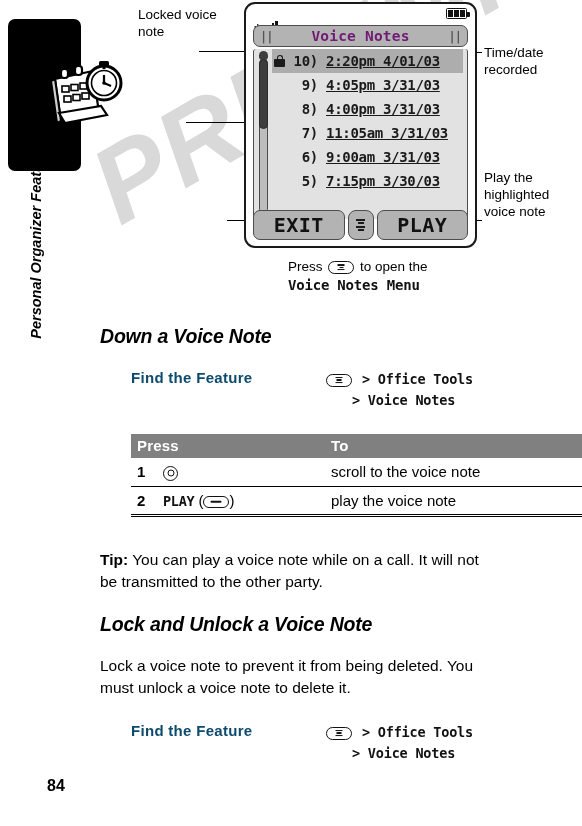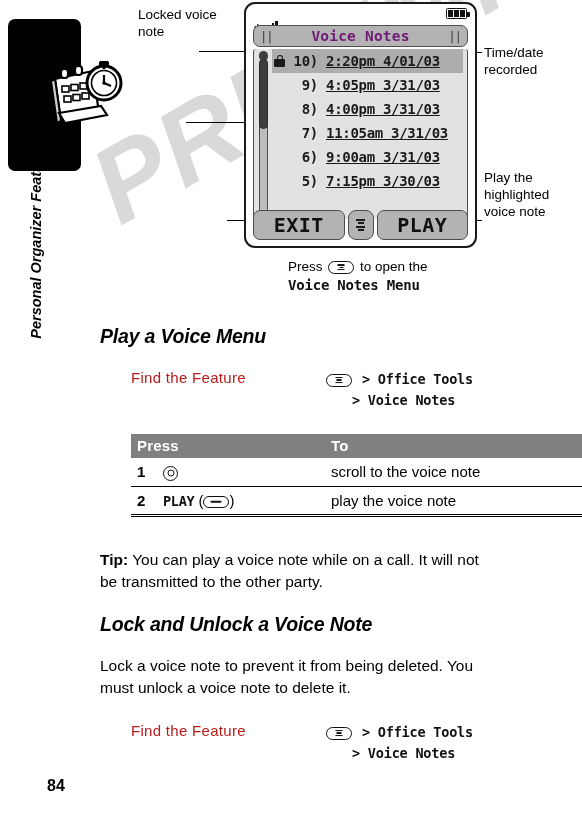--- a/index.html
+++ b/index.html
@@ -268,21 +268,21 @@
     position: absolute; left: 100px;
     font-size: 19.5px; font-style: italic; font-weight: bold; color: #000;
     letter-spacing: -0.2px;
   }
   .ftf {
     position: absolute;
     display: flex; align-items: flex-start;
   }
   .ftf .lbl {
     width: 193px;
-    font-size: 15px; font-weight: normal; color: #b91c1c; letter-spacing: 0.3px;
+    font-size: 15px; font-weight: bold; color: #0c4a6e; letter-spacing: 0.3px;
   }
   .ftf .path {
     font-family: "DejaVu Sans Mono", monospace;
     font-size: 13.5px; font-weight: bold; color: #111;
     line-height: 21px; letter-spacing: -0.2px;
   }
   .ftf .path .r2 { display: block; padding-left: 28px; }
 
   table.proc {
     position: absolute; left: 131px; top: 434px;
@@ -484,21 +484,21 @@
           <i class="s"></i>
           <i></i>
         </span></span>
     <span>to open the</span>
     <br>
     <span class="caption-bold">Voice Notes Menu</span>
   </div>
 
   <div class="doc">
 
-    <h2 class="section" style="top:325px;">Play a Voice Menu</h2>
+    <h2 class="section" style="top:325px;">Down a Voice Note</h2>
 
     <div class="ftf" style="left:131px; top:369px;">
       <div class="lbl">Find the Feature</div>
       <div class="path">
         <span class="keyoval"><span class="g">
               <i></i>
               <i class="s"></i>
               <i></i>
             </span></span>
         <span>&gt; Office Tools</span>

